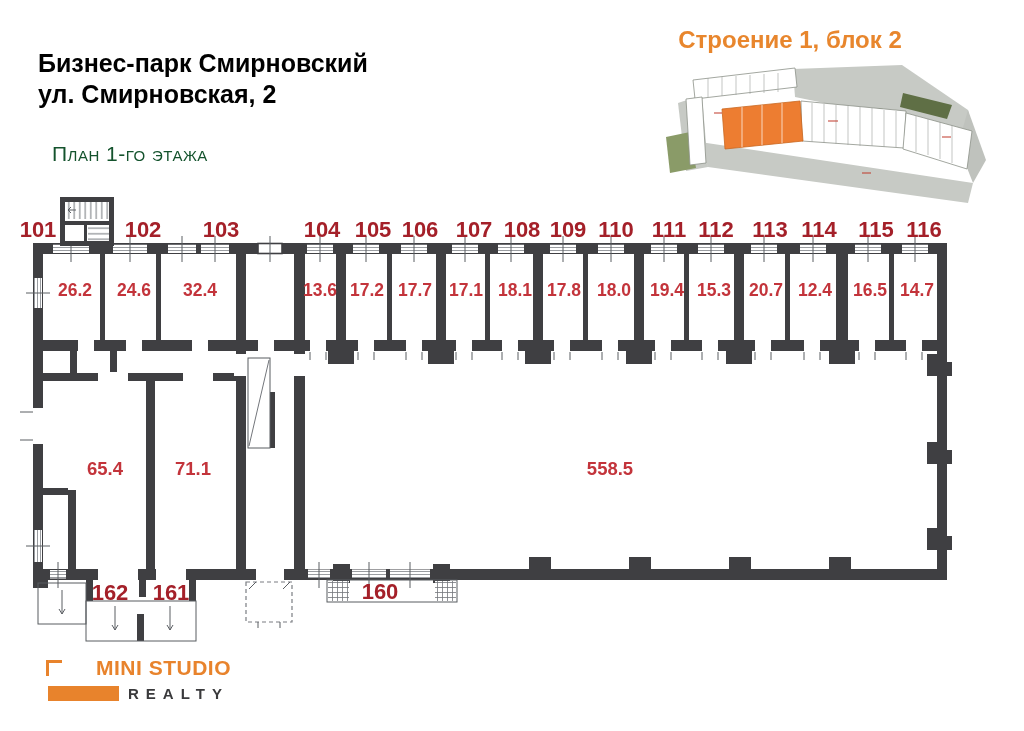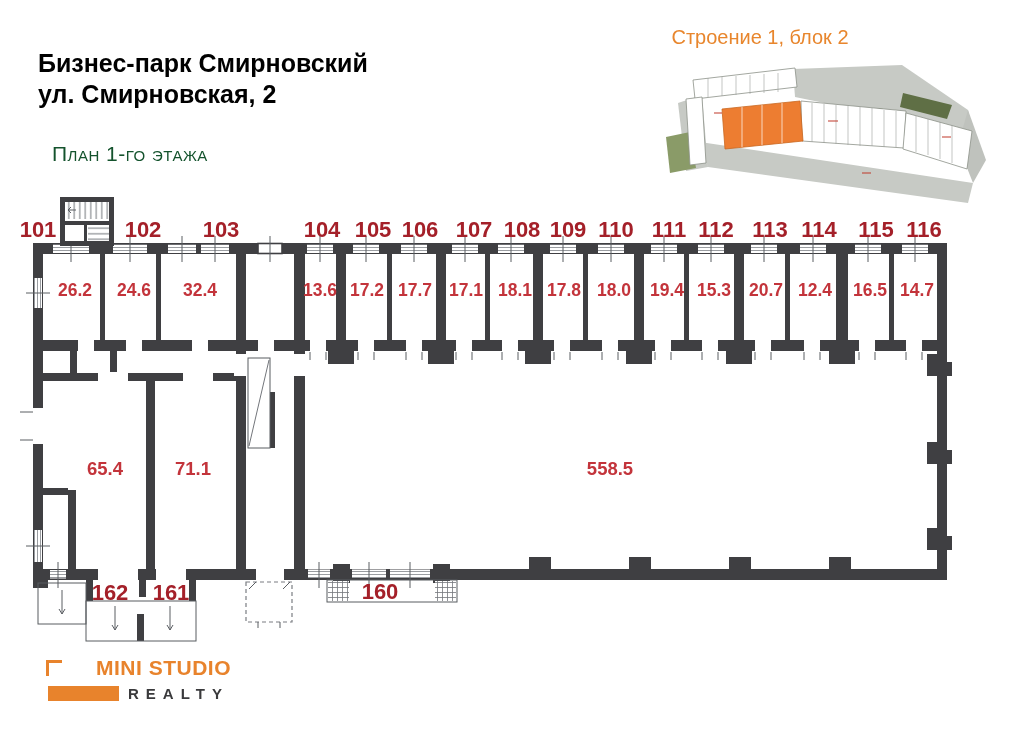--- a/index.html
+++ b/index.html
@@ -1,22 +1,22 @@
 <!DOCTYPE html>
 <html><head>
 <meta charset="utf-8">
 <style>
   html,body{margin:0;padding:0;background:#fff;}
   .stage{position:relative;width:1024px;height:731px;background:#fff;overflow:hidden;
          font-family:"Liberation Sans","DejaVu Sans",sans-serif;}
   
   .title{position:absolute;left:38px;top:20px;font-size:25px;line-height:31px;
          font-weight:bold;color:#000000;margin-top:28px;}
-  .building-label{position:absolute;left:600px;top:26px;width:320px;text-align:center;
-         font-size:20px;font-weight:normal;color:#E8862D;}
+  .building-label{position:absolute;left:630px;top:26px;width:320px;text-align:center;
+         font-size:24px;font-weight:bold;color:#E8862D;}
   .floor-label{position:absolute;left:52px;top:142px;font-size:21px;color:#14532d;
          font-variant:small-caps;letter-spacing:.5px;}
   
   .logo{position:absolute;left:37px;top:656px;width:230px;}
   .logo-bracket{position:absolute;left:9px;top:4px;width:13px;height:13px;
          border-top:3px solid #E8832C;border-left:3px solid #E8832C;}
   .logo-brand{margin-left:23px;font-size:21px;font-weight:bold;color:#E8832C;letter-spacing:.5px;text-align:center;}
   .logo-row{display:flex;align-items:center;margin-top:5px;margin-left:11px;}
   .logo-bar{width:71px;height:15px;background:#E8832C;}
   .logo-sub{margin-left:9px;font-size:15px;font-weight:bold;color:#3A3A3C;letter-spacing:7px;}

